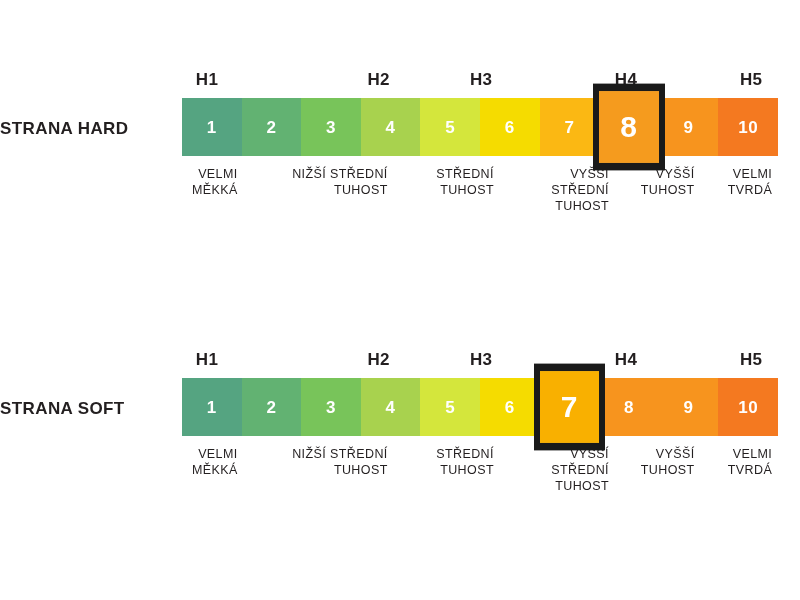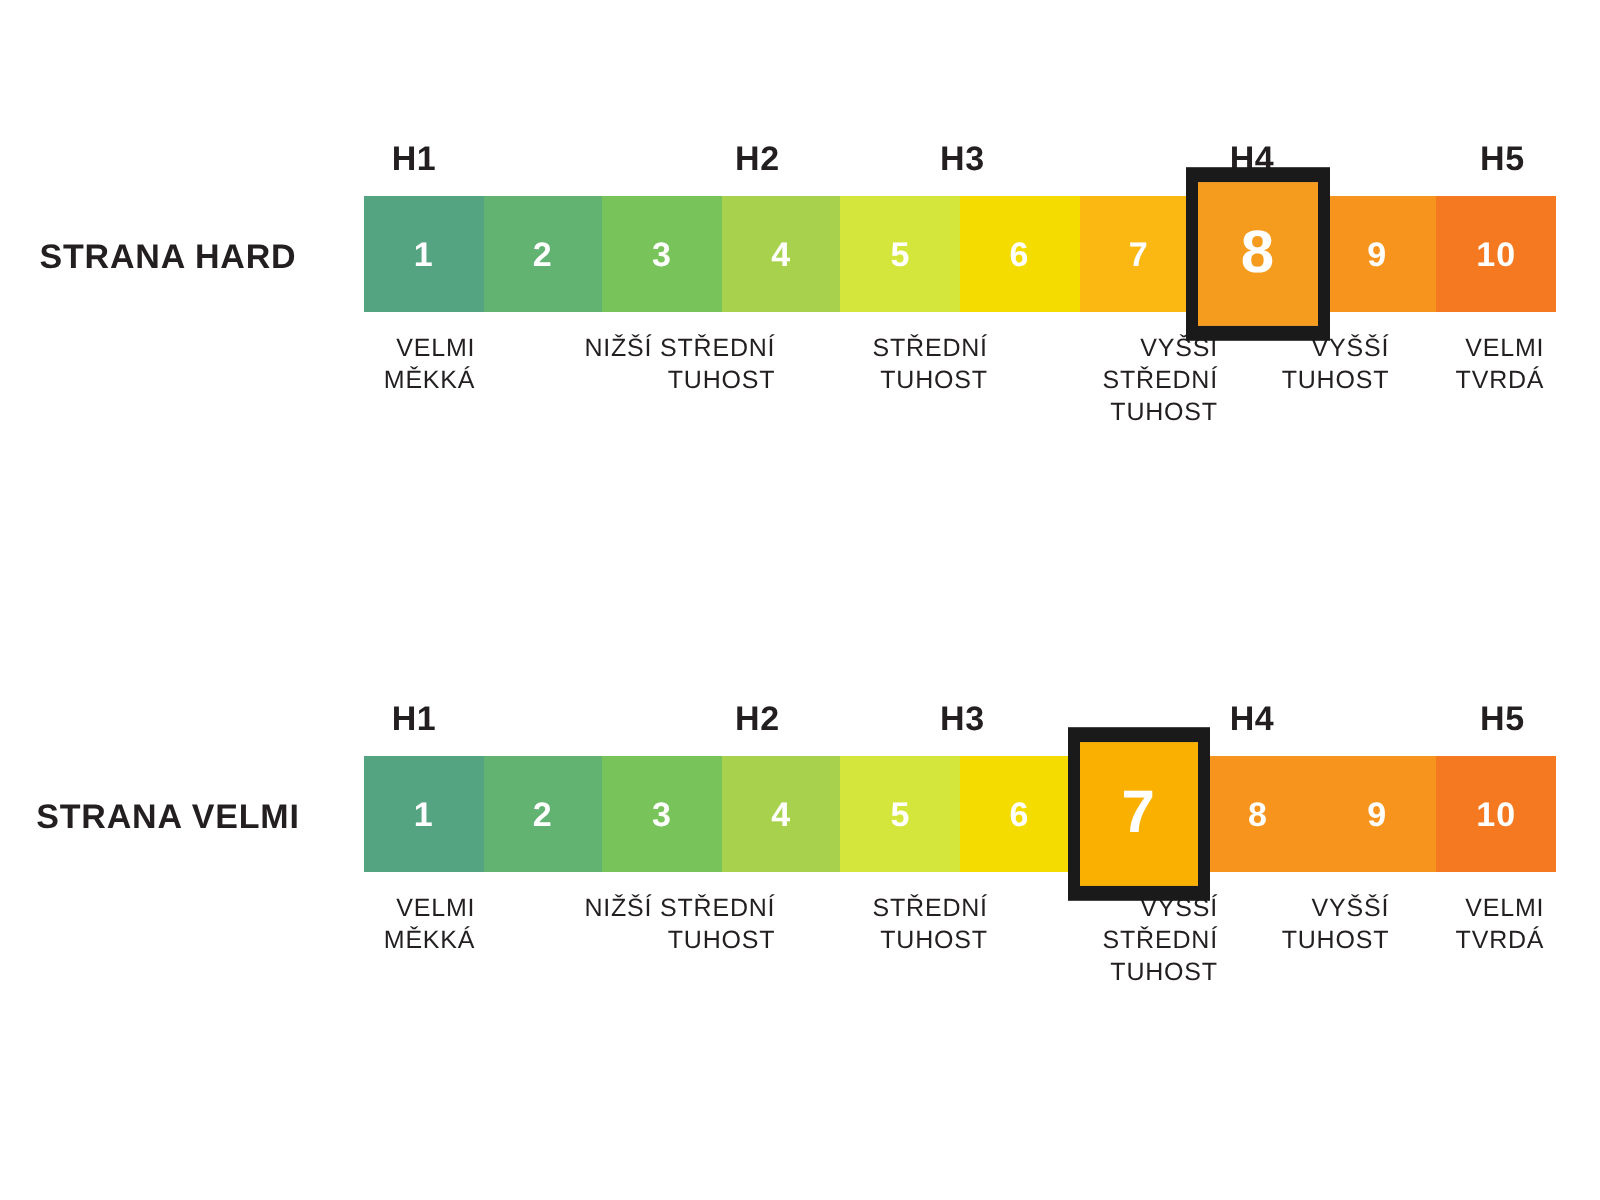--- a/index.html
+++ b/index.html
@@ -29,21 +29,21 @@
     width: 800px;
   }
   #scale-hard { top: 70px; }
   #scale-soft { top: 350px; }
 
   .row-label {
     position: absolute;
     left: 0;
     top: 48px;
     width: 168px;
-    text-align: center;
+    text-align: left;
     font-size: 17px;
     font-weight: bold;
     letter-spacing: 0.4px;
     color: #231f20;
     line-height: 22px;
     font-family: "Liberation Sans", sans-serif;
   }
 
   .bar-area {
     position: absolute;
@@ -178,21 +178,21 @@
 TUHOST</div>
           <div class="cap" style="left: 81.5%;">VYŠŠÍ
 TUHOST</div>
           <div class="cap" style="left: 95.3%;">VELMI
 TVRDÁ</div>
         </div>
     </div>
   </div>
 
   <div class="scale-block" id="scale-soft">
-    <div class="row-label">STRANA VELMI</div>
+    <div class="row-label">STRANA SOFT</div>
     <div class="bar-area">
       <div class="h-row">
           <div class="h-label" style="left: 4.2%;">H1</div>
           <div class="h-label" style="left: 33%;">H2</div>
           <div class="h-label" style="left: 50.2%;">H3</div>
           <div class="h-label" style="left: 74.5%;">H4</div>
           <div class="h-label" style="left: 95.5%;">H5</div>
         </div>
       <div class="strip">
           <div class="seg" style="background: rgb(85, 164, 129);">

